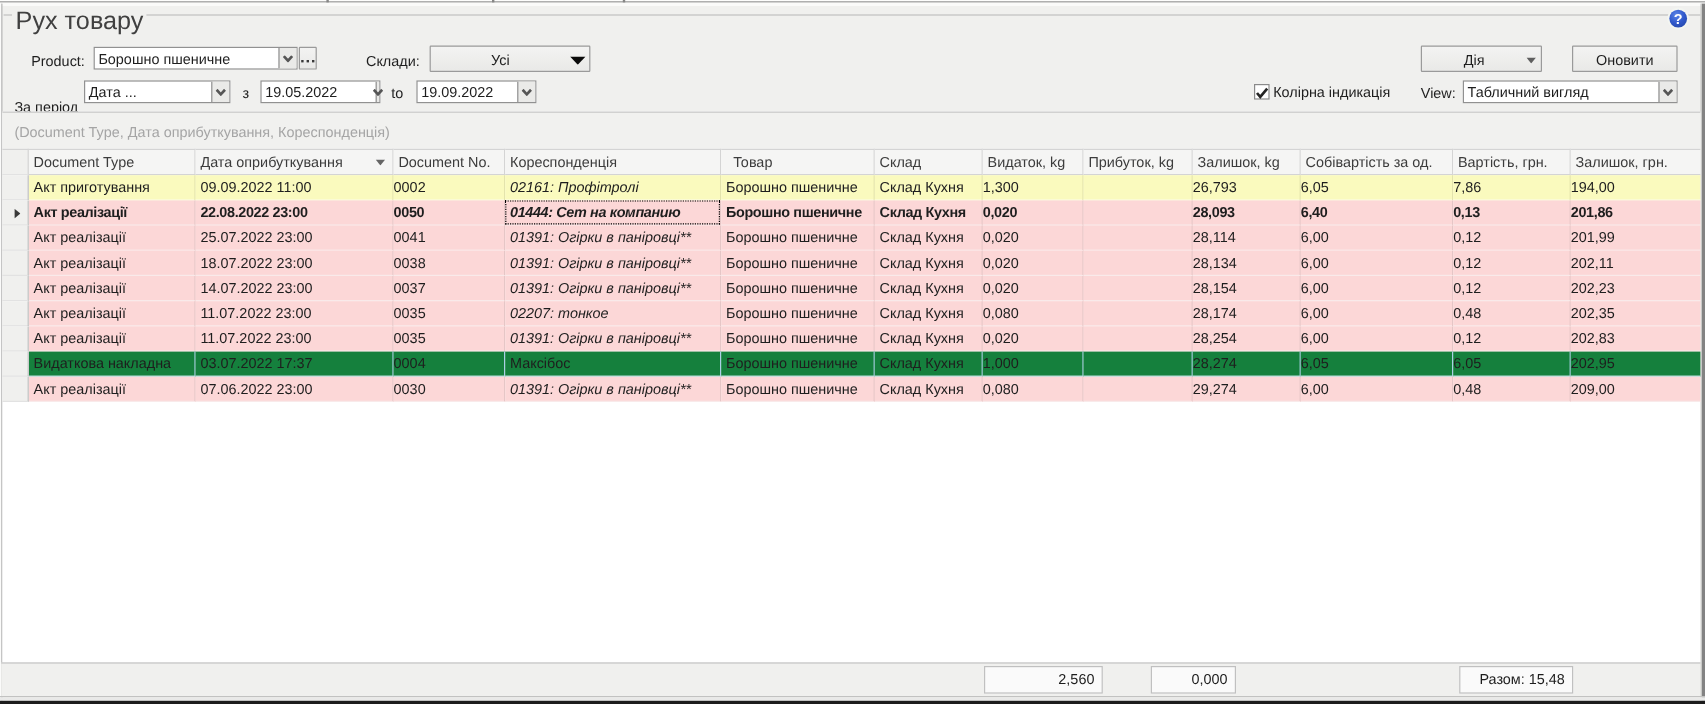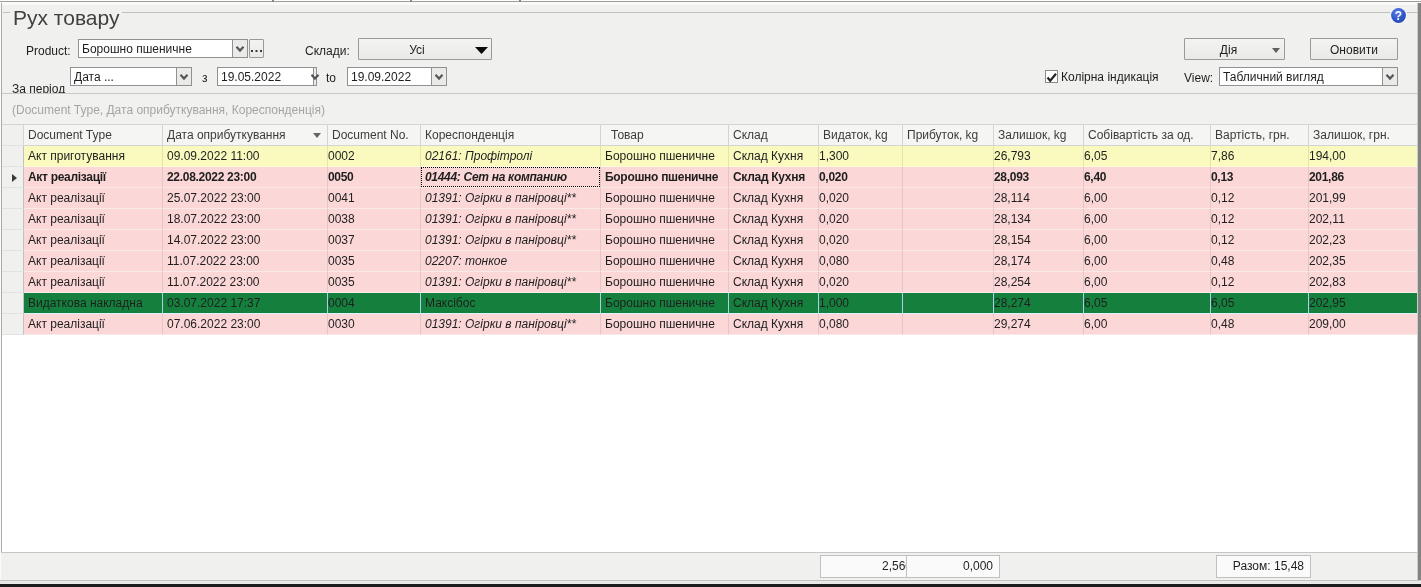--- a/index.html
+++ b/index.html
@@ -349,19 +349,19 @@
           <td class="num">6,00</td>
           <td class="num">0,48</td>
           <td class="num" style="border-right:none">209,00</td>
         </tr>
     </tbody>
   </table>
 </div>
 
 <div id="footer">
   <div class="sumbox" style="left:819px; width:99px;">2,560</div>
-  <div class="sumbox" style="left:905px; width:94px;">0,000</div>
+  <div class="sumbox" style="left:958px; width:71px;">0,000</div>
   <div class="sumbox" style="left:1215px; width:95px;">Разом: 15,48</div>
 </div>
 
 <div id="botline"></div>
 <div id="botstrip"></div>
 <div id="botbar"></div>
 
 </body></html>

